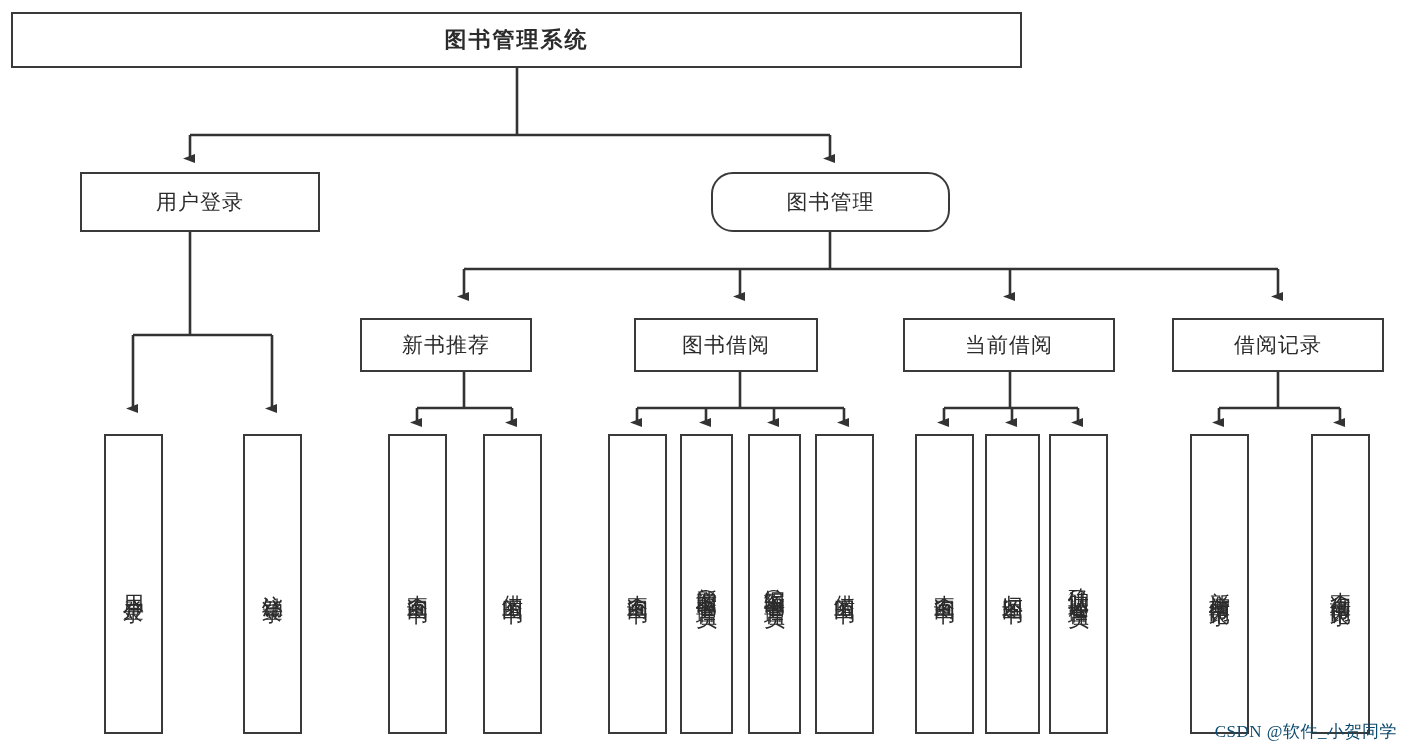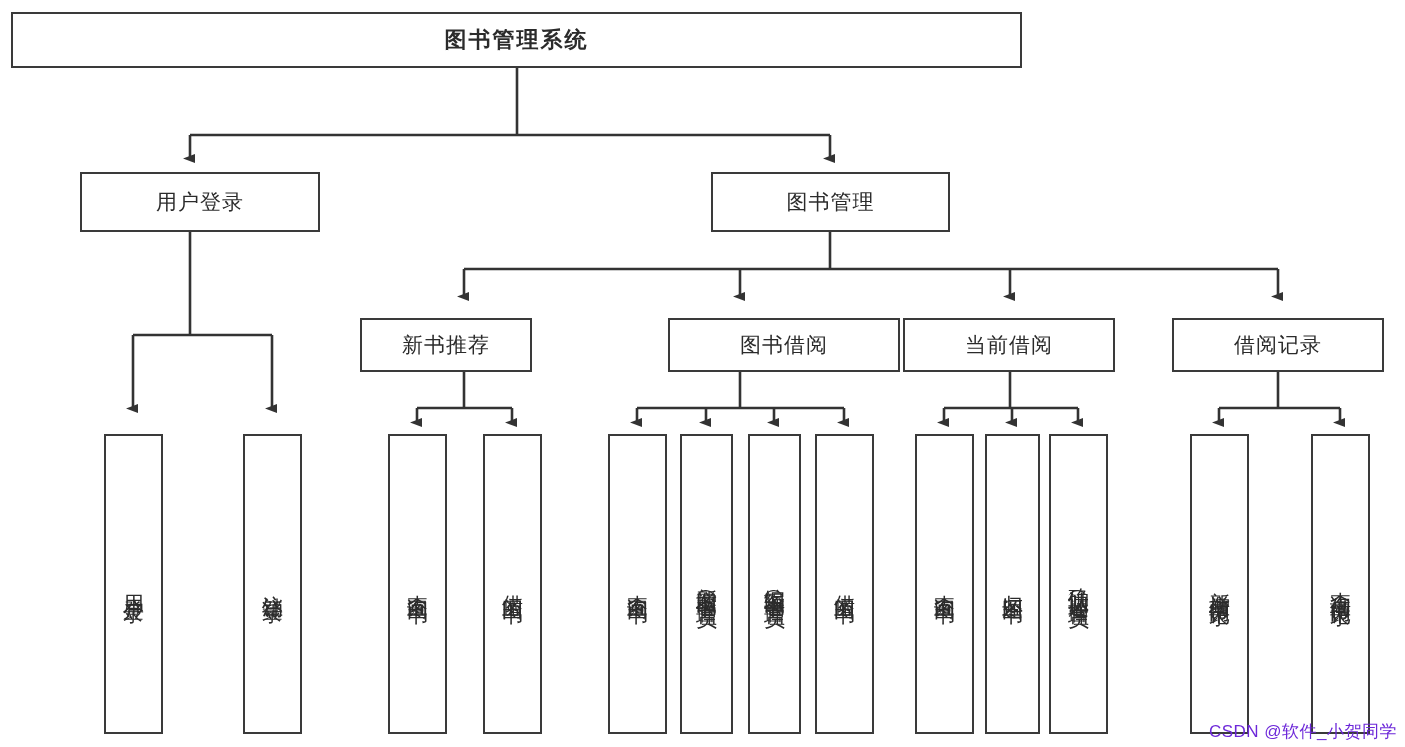--- a/index.html
+++ b/index.html
@@ -12,21 +12,21 @@
         border:2px solid #3a3a3a;display:flex;align-items:center;
         justify-content:center;color:#2b2b2b;}
   .node.h{font-size:21px;letter-spacing:1px;}
   .node.root{font-size:22px;letter-spacing:2px;}
   .node.v{writing-mode:vertical-rl;text-orientation:upright;
           font-size:21px;letter-spacing:3px;line-height:1.15;
           padding:6px 0;}
   .node.v .txt{writing-mode:vertical-rl;text-orientation:upright;}
 
   .watermark{position:absolute;right:8px;bottom:4px;font-size:17px;
-             color:#6d28d9;letter-spacing:0.5px;white-space:nowrap;}
+             color:#0c4a6e;letter-spacing:0.5px;white-space:nowrap;font-family:Liberation Serif, serif;}
 </style>
 </head>
 <body>
 
 <div id="canvas">
 
   <svg class="lines" viewBox="0 0 1405 747" xmlns="http://www.w3.org/2000/svg">
     <defs>
       <marker id="arrow" markerWidth="12" markerHeight="12" refX="4" refY="5" orient="auto" markerUnits="userSpaceOnUse">
         <path d="M0,0 L9,0 L4.5,12 Z" fill="#333333"></path>
@@ -76,28 +76,28 @@
     </g>
   </svg>
 
   <div class="node root" style="left:11px;top:12px;width:1011px;height:56px;font-weight:bold;">
     <span class="txt">图书管理系统</span>
   </div>
 
   <div class="node h" style="left:80px;top:172px;width:240px;height:60px;">
     <span class="txt">用户登录</span>
   </div>
-  <div class="node h" style="left:711px;top:172px;width:239px;height:60px;">
+  <div class="node h" style="left:711px;top:172px;width:239px;height:60px;border-radius:22px;">
     <span class="txt">图书管理</span>
   </div>
 
   <div class="node h" style="left:360px;top:318px;width:172px;height:54px;">
     <span class="txt">新书推荐</span>
   </div>
-  <div class="node h" style="left:668px;top:318px;width:232px;height:54px;">
+  <div class="node h" style="left:634px;top:318px;width:184px;height:54px;">
     <span class="txt">图书借阅</span>
   </div>
   <div class="node h" style="left:903px;top:318px;width:212px;height:54px;">
     <span class="txt">当前借阅</span>
   </div>
   <div class="node h" style="left:1172px;top:318px;width:212px;height:54px;">
     <span class="txt">借阅记录</span>
   </div>
 
   <div class="node v" style="left:104px;top:434px;width:59px;height:300px;">

